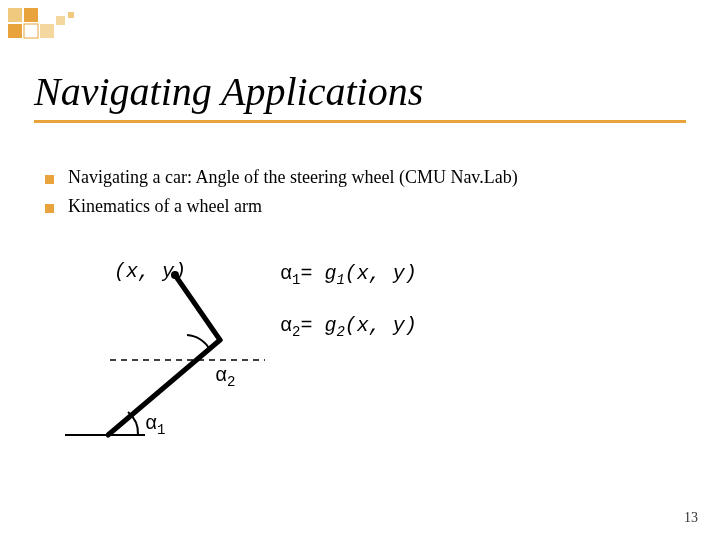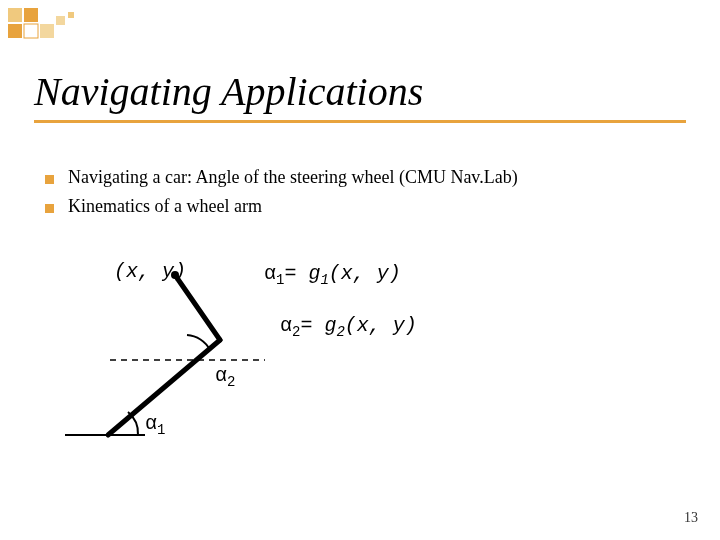--- a/index.html
+++ b/index.html
@@ -135,21 +135,21 @@
   <div class="label" style="top:0px; left:54px;">(x, y)</div>
 
   <div class="label" style="top:60px; left:155px; font-style:normal;margin-top:44px;">
     <span>α</span><sub>2</sub>
   </div>
 
   <div class="label" style="top:152px; left:85px; font-style:normal;">
     <span>α</span><sub>1</sub>
   </div>
 
-  <div class="label" style="top:2px; left:204px;">
+  <div class="label" style="top:2px; left:220px;">
     <span style="font-style:normal;"><span>α</span><sub>1</sub></span><span>= g</span><sub>1</sub><span>(x, y)</span>
   </div>
   <div class="label" style="top:30px; left:220px;margin-top:24px;">
     <span style="font-style:normal;"><span>α</span><sub>2</sub></span><span>= g</span><sub>2</sub><span>(x, y)</span>
   </div>
 </div>
 
 <div class="pagenum">13</div>
 
 </body></html>

